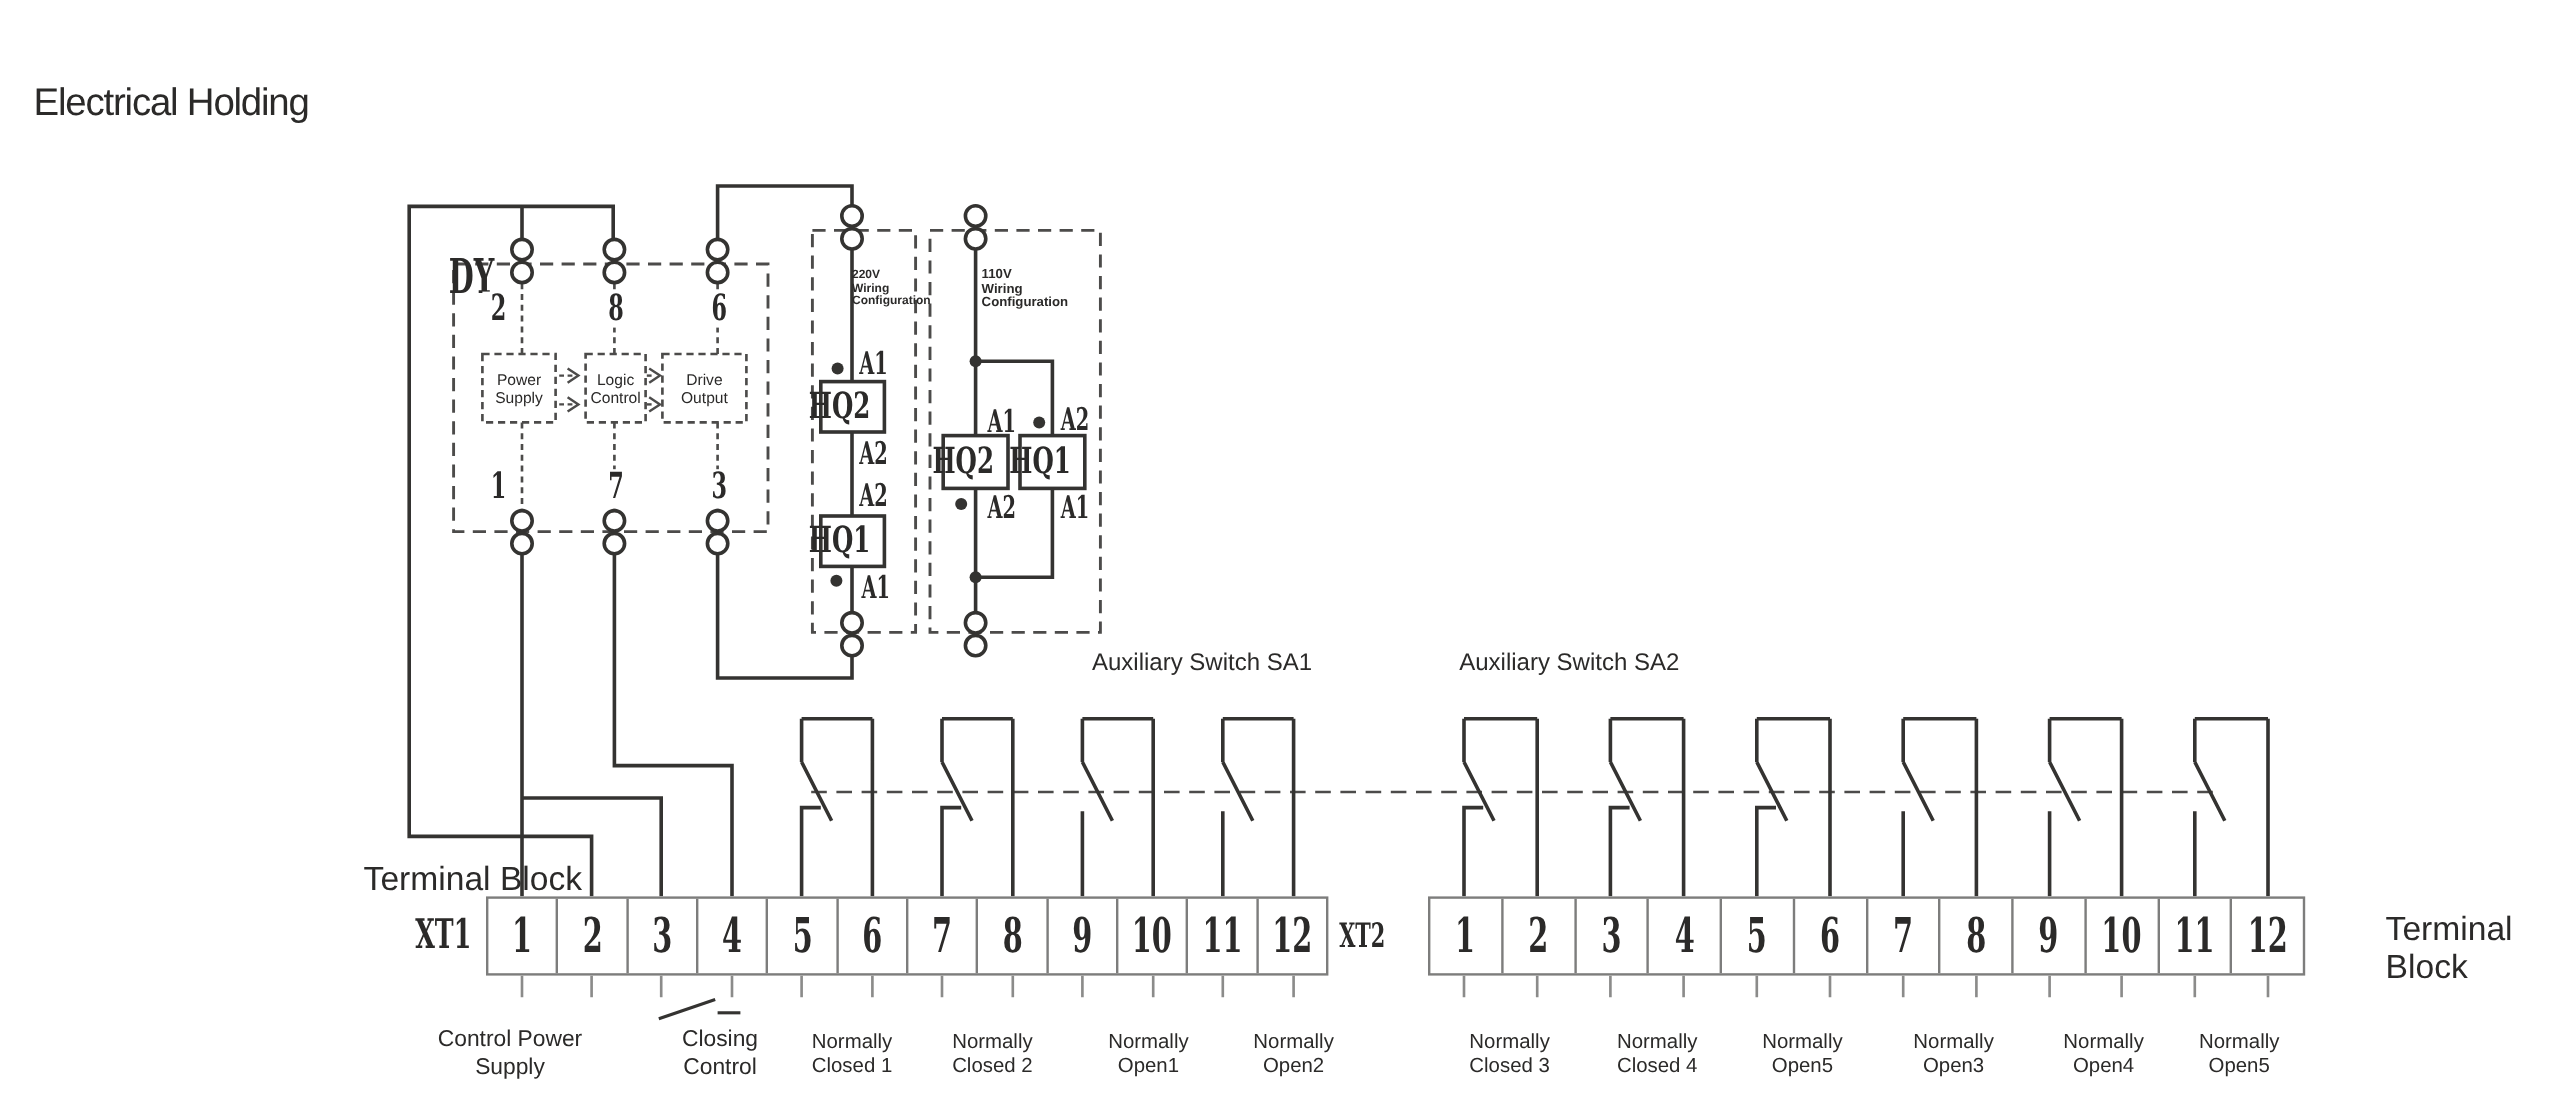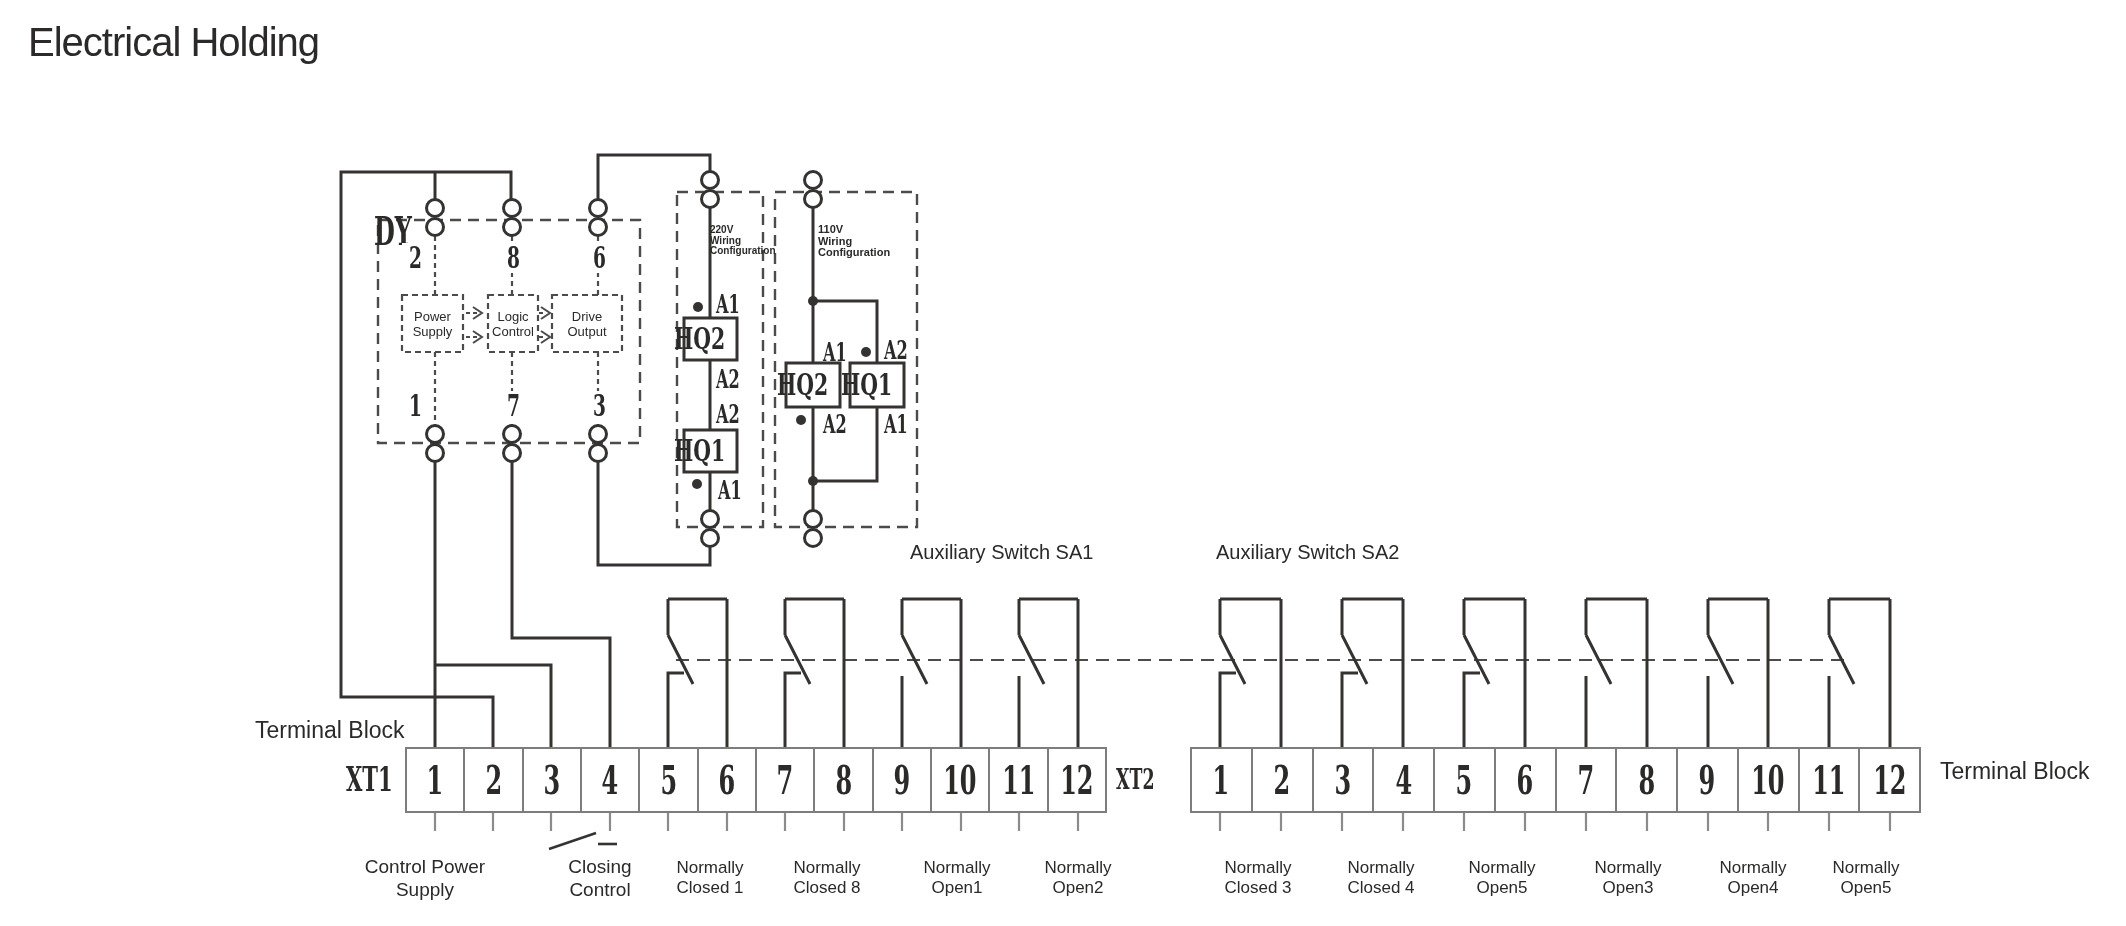--- a/index.html
+++ b/index.html
@@ -3,32 +3,32 @@
 <meta charset="utf-8">
 <style>
   html,body{margin:0;padding:0;background:#ffffff;}
   #canvas{position:relative;width:2126px;height:926px;background:#ffffff;overflow:hidden;
           font-family:"Liberation Sans","DejaVu Sans",sans-serif;color:#2b2a29;}
   .abs{position:absolute;}
   .sans{font-family:"Liberation Sans","DejaVu Sans",sans-serif;color:#2b2a29;}
   .st{font-family:"DejaVu Serif","Liberation Serif",serif;font-weight:bold;color:#2b2a29;
       display:inline-block;transform:scaleX(.62);transform-origin:center;line-height:1;}
   .stL{transform-origin:left center;}
-  .title{font-size:40px;letter-spacing:-1px;}
+  .title{font-size:32px;letter-spacing:-1px;margin-top:47px;}
   .ipm-label{font-size:26px;}
   .pin-num{width:26px;text-align:center;background:#fff;}
   .pin-num .st{font-size:30px;}
   .blk-txt{display:flex;align-items:center;justify-content:center;text-align:center;
            font-size:13px;line-height:15px;}
   .cfg-title{font-weight:bold;text-align:left;}
   .a-lab .st{font-size:26px;}
   .hq-box{display:flex;align-items:center;justify-content:flex-end;}
   .hq-box .st{font-size:30px;transform:scaleX(.68);}
   .aux-label{font-size:20px;}
-  .tb-label{font-size:23px;}
+  .tb-label{font-size:28px;margin-left:48px;}
   .xt-id .st{font-size:34px;transform-origin:left center;}
   .xt2-id .st{font-size:28px;transform-origin:left center;}
   .tblock{display:flex;background:#fff;border:2px solid #7d7d7c;box-sizing:border-box;}
   .tblock .cell{flex:1;border-right:2px solid #7d7d7c;display:flex;align-items:center;
                 justify-content:center;}
   .tblock .cell:last-child{border-right:none;}
   .tblock .cell .st{font-size:40px;transform:scaleX(.6);}
   .glabel{text-align:center;}
   .glabel.big{font-size:19px;line-height:23px;}
   .glabel.small{font-size:17px;line-height:20px;}
@@ -311,21 +311,21 @@
   <div class="abs sans glabel big" style="left:515px;top:855px;width:170px;">
     <div>Closing</div>
       <div>Control</div>
     </div>
   <div class="abs sans glabel small" style="left:625px;top:858px;width:170px;">
     <div>Normally</div>
       <div>Closed 1</div>
     </div>
   <div class="abs sans glabel small" style="left:742px;top:858px;width:170px;">
     <div>Normally</div>
-      <div>Closed 8</div>
+      <div>Closed 2</div>
     </div>
   <div class="abs sans glabel small" style="left:872px;top:858px;width:170px;">
     <div>Normally</div>
       <div>Open1</div>
     </div>
   <div class="abs sans glabel small" style="left:993px;top:858px;width:170px;">
     <div>Normally</div>
       <div>Open2</div>
     </div>
 

